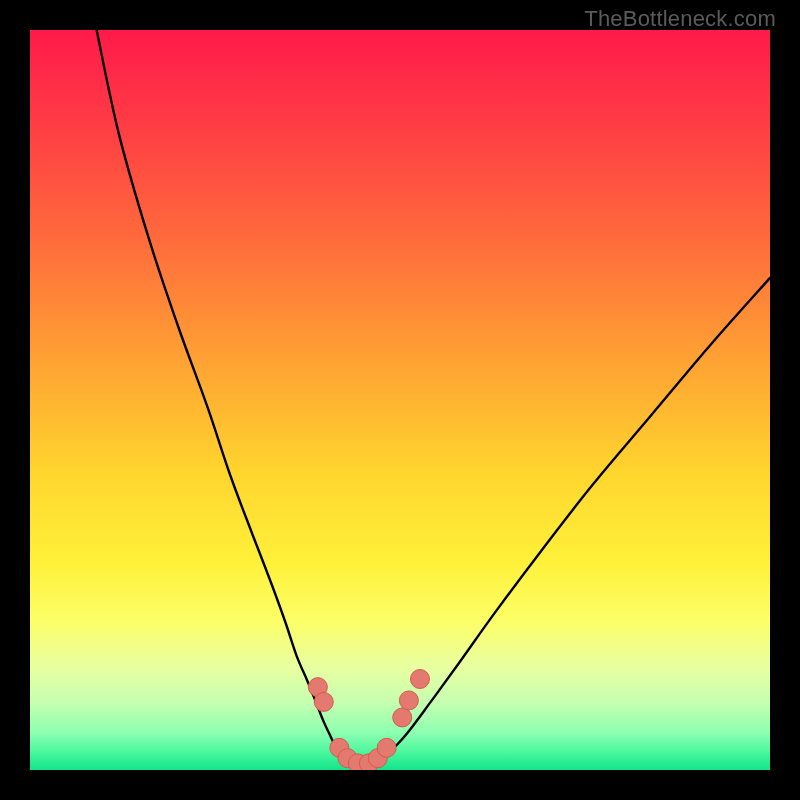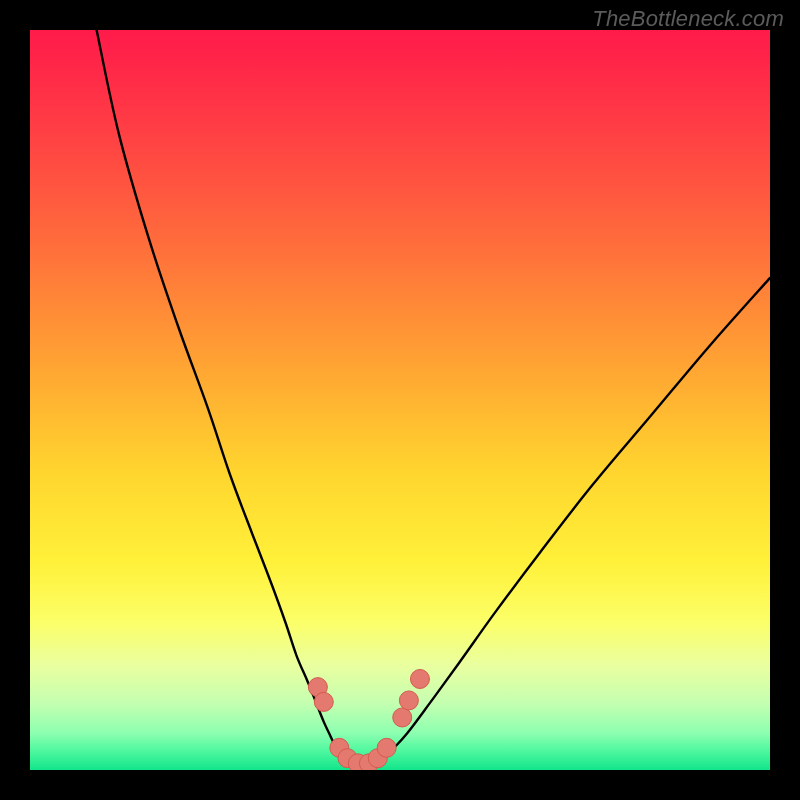--- a/index.html
+++ b/index.html
@@ -31,26 +31,25 @@
     position: absolute;
     inset: 0;
   }
   .curve {
     position: absolute;
     inset: 0;
   }
   .watermark {
     position: absolute;
     top: 6px;
-    right: 16px;
+    right: 24px;
     color: #5b5b5b;
     font-size: 22px;
     letter-spacing: 0.2px;
     font-weight: 500;
-    font-style: italic;
   }
 </style>
 </head>
 <body>
 
 <div class="frame">
 
   <div class="watermark">TheBottleneck.com</div>
 
   <div class="plot">

